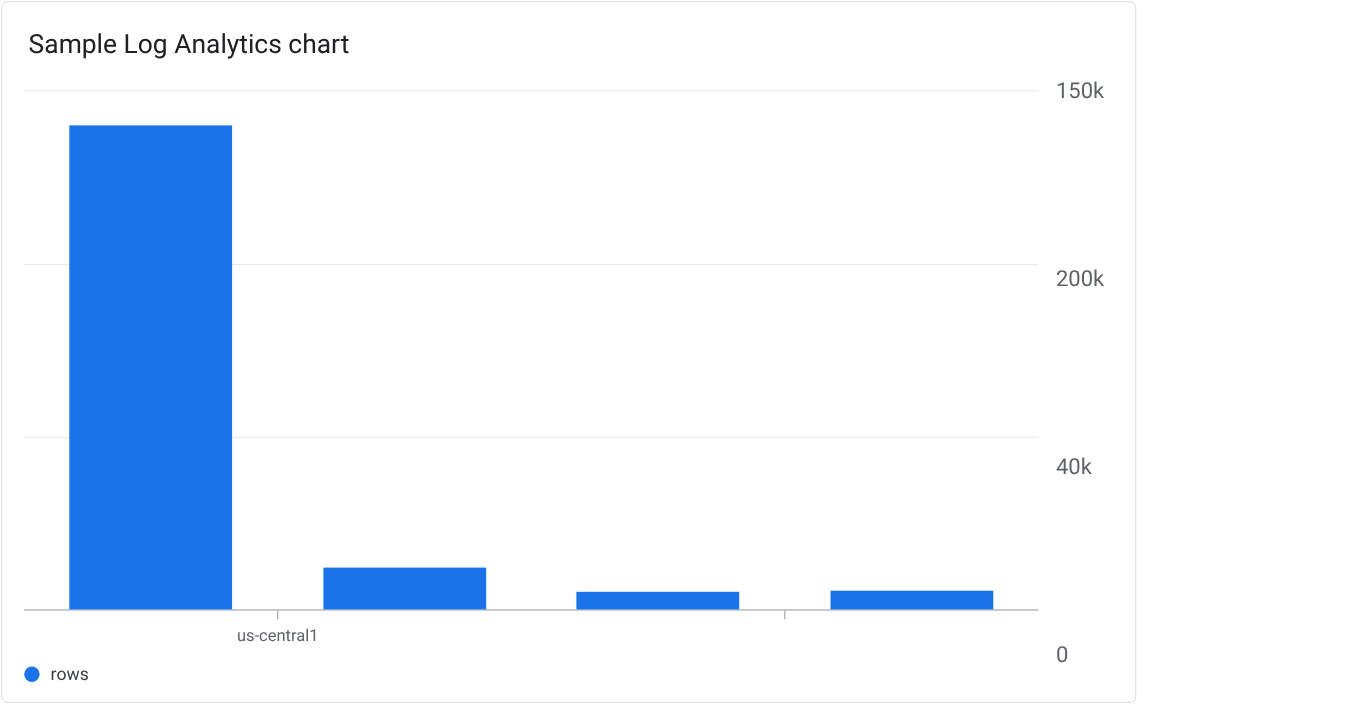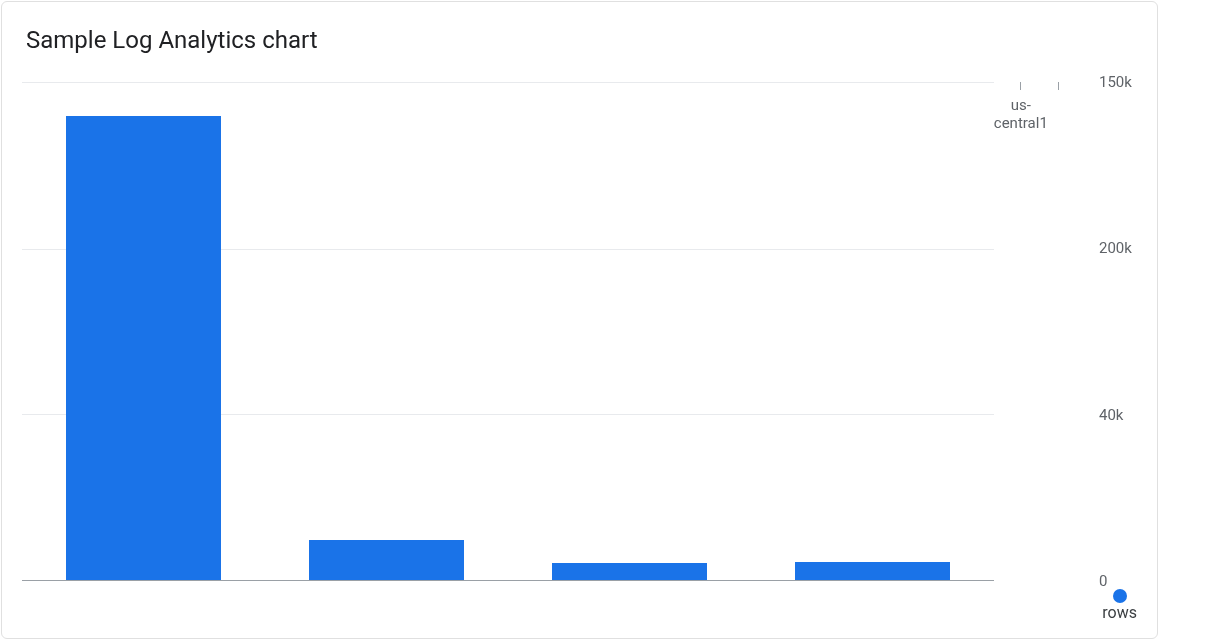--- a/index.html
+++ b/index.html
@@ -4,21 +4,21 @@
   <style>
     * { box-sizing: border-box; margin: 0; padding: 0; }
     body {
       font-family: 'Google Sans', Roboto, Arial, sans-serif;
       background: #fff;
       width: 1226px;
       height: 640px;
       overflow: hidden;
     }
     .card {
-      width: 1157px;
+      width: 1032px;
       height: 638px;
       margin: 1px;
       border: 1px solid #e0e0e0;
       border-radius: 6px;
       background: #fff;
       padding: 24px 20px 16px 20px;
       display: flex;
       flex-direction: column;
     }
     .title {
@@ -35,21 +35,21 @@
     }
     .plot-row {
       display: flex;
       flex: 1;
       position: relative;
     }
     .plot-container {
       flex: 1;
       position: relative;
       display: flex;
-      flex-direction: row;
+      flex-direction: column;
     }
     .grid-plot {
       flex: 1;
       position: relative;
       border-bottom: 1px solid #9aa0a6;
       border-top: 1px solid #e8eaed;
     }
     .gridline {
       position: absolute;
       left: 0; right: 0;
@@ -93,31 +93,30 @@
       color: #5f6368;
       margin-top: 6px;
     }
     .y-axis {
       width: 60px;
       position: relative;
       margin-left: 8px;
     }
     .y-label {
       position: absolute;
-      left: 22px;
-      font-size: 15px;
+      left: 8px;
+      font-size: 20px;
       color: #5f6368;
       transform: translateY(-50%);
     }
     .legend {
       display: flex;
-      align-items: flex-end;
+      align-items: center;
       margin-top: 8px;
       padding-left: 0px;
-      flex-direction: column;
     }
     .legend-dot {
       width: 14px;
       height: 14px;
       border-radius: 50%;
       background: #1a73e8;
       margin-right: 10px;
     }
     .legend-label {
       font-size: 16px;

